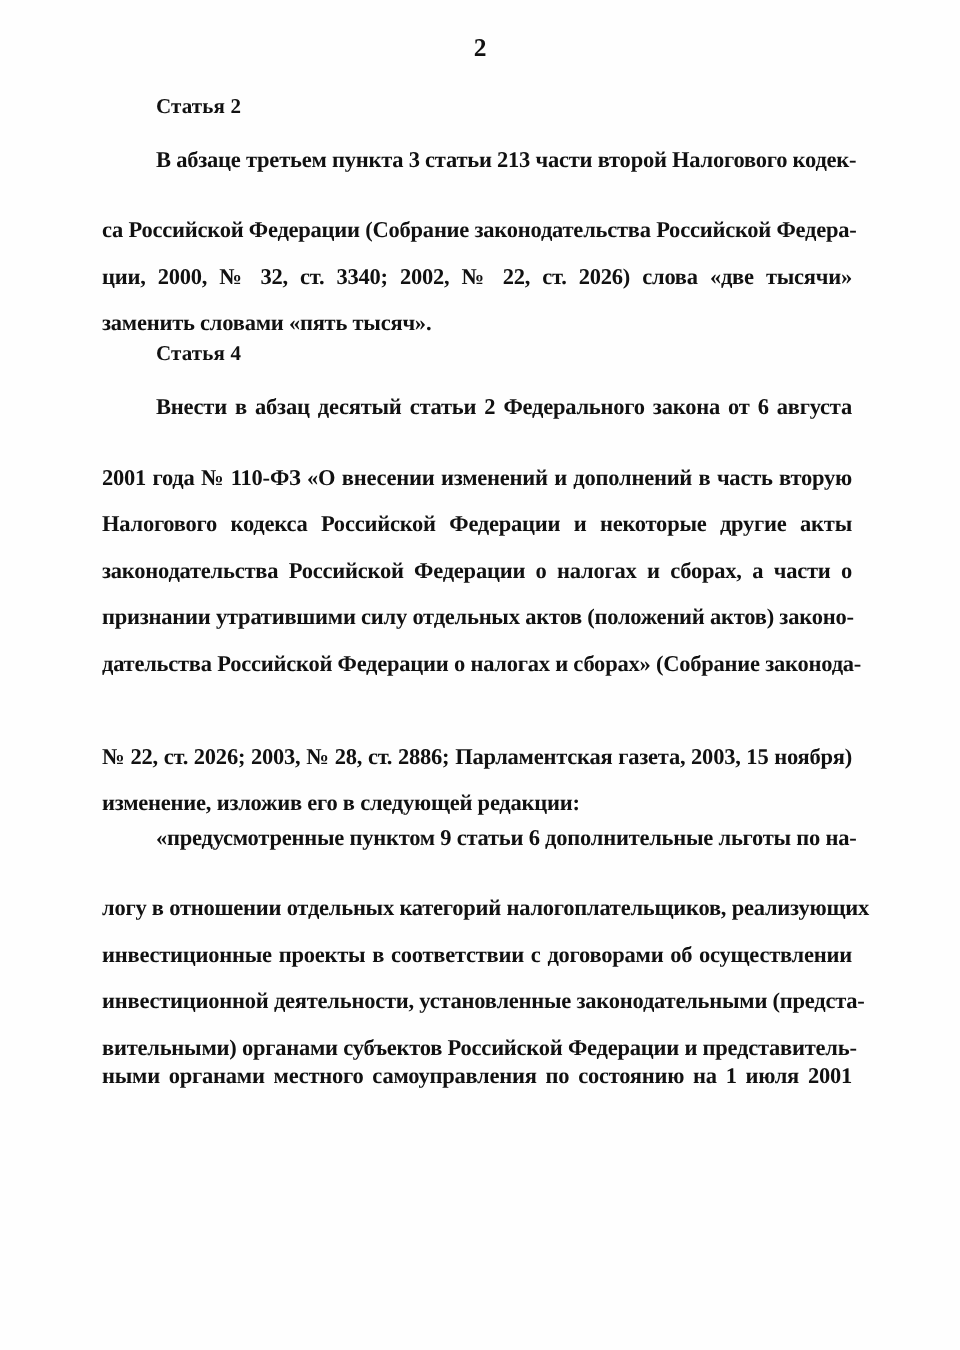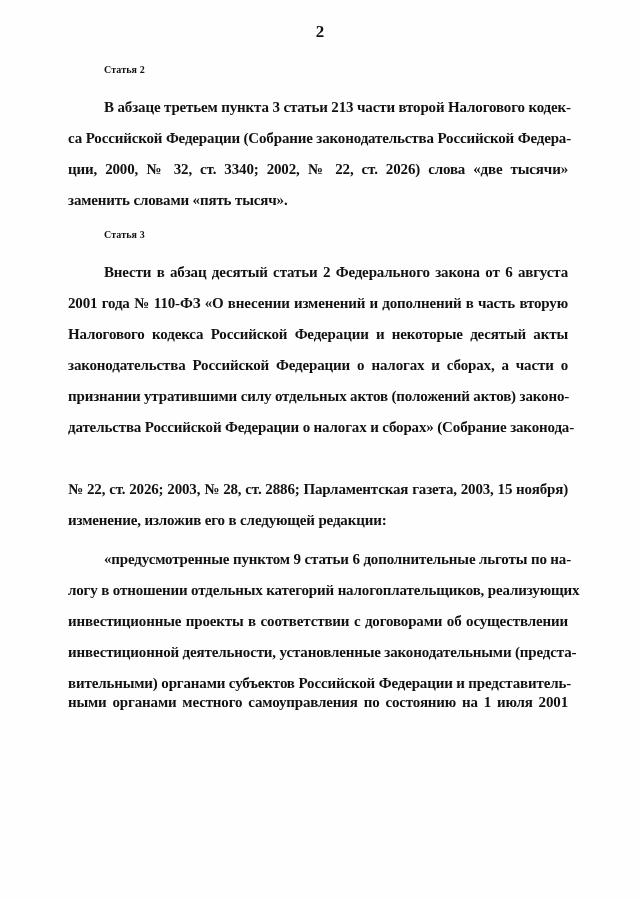--- a/index.html
+++ b/index.html
@@ -27,21 +27,21 @@
       top: 22px;
       left: 0;
       width: 640px;
       text-align: center;
       font-size: 17px;
       font-weight: bold;
     }
     .heading {
       position: absolute;
       left: 104px;
-      font-size: 10px;
+      font-size: 14px;
       font-weight: bold;
       letter-spacing: 0.1px;
     }
     .line {
       position: absolute;
       left: 104px;
       width: 464px;
       font-size: 15px;
       font-weight: bold;
       white-space: nowrap;
@@ -51,44 +51,45 @@
       height: 20px;
       letter-spacing: -0.15px;
     }
     .line.first {
       left: 104px;
       width: 464px;
     }
     .line.cont {
       left: 68px;
       width: 500px;
+      margin-top: 16px;
     }
     .line.last {
       text-align-last: left;
     }
   </style>
 </head>
 <body>
 
 <div class="page">
 
   <div class="page-number">2</div>
 
   <div class="heading" style="top:64px;">Статья 2</div>
 
   <div class="line first" style="top:97px;">В абзаце третьем пункта 3 статьи 213 части второй Налогового кодек-</div>
   <div class="line cont" style="top:128px;">са Российской Федерации (Собрание законодательства Российской Федера-</div>
   <div class="line cont" style="top:159px;">ции, 2000, № 32, ст. 3340; 2002, № 22, ст. 2026) слова «две тысячи»</div>
   <div class="line cont last" style="top:190px;">заменить словами «пять тысяч».</div>
 
-  <div class="heading" style="top:229px;">Статья 3</div>
+  <div class="heading" style="top:229px;">Статья 4</div>
 
   <div class="line first" style="top:262px;">Внести в абзац десятый статьи 2 Федерального закона от 6 августа</div>
   <div class="line cont" style="top:293px;">2001 года № 110-ФЗ «О внесении изменений и дополнений в часть вторую</div>
-  <div class="line cont" style="top:324px;">Налогового кодекса Российской Федерации и некоторые десятый акты</div>
+  <div class="line cont" style="top:324px;">Налогового кодекса Российской Федерации и некоторые другие акты</div>
   <div class="line cont" style="top:355px;">законодательства Российской Федерации о налогах и сборах, а части о</div>
   <div class="line cont" style="top:386px;">признании утратившими силу отдельных актов (положений актов) законо-</div>
   <div class="line cont" style="top:417px;">дательства Российской Федерации о налогах и сборах» (Собрание законода-</div>
   <div class="line cont" style="top:479px;">№ 22, ст. 2026; 2003, № 28, ст. 2886; Парламентская газета, 2003, 15 ноября)</div>
   <div class="line cont last" style="top:510px;">изменение, изложив его в следующей редакции:</div>
 
   <div class="line first" style="top:549px;">«предусмотренные пунктом 9 статьи 6 дополнительные льготы по на-</div>
   <div class="line cont" style="top:580px;">логу в отношении отдельных категорий налогоплательщиков, реализующих</div>
   <div class="line cont" style="top:611px;">инвестиционные проекты в соответствии с договорами об осуществлении</div>
   <div class="line cont" style="top:642px;">инвестиционной деятельности, установленные законодательными (предста-</div>

